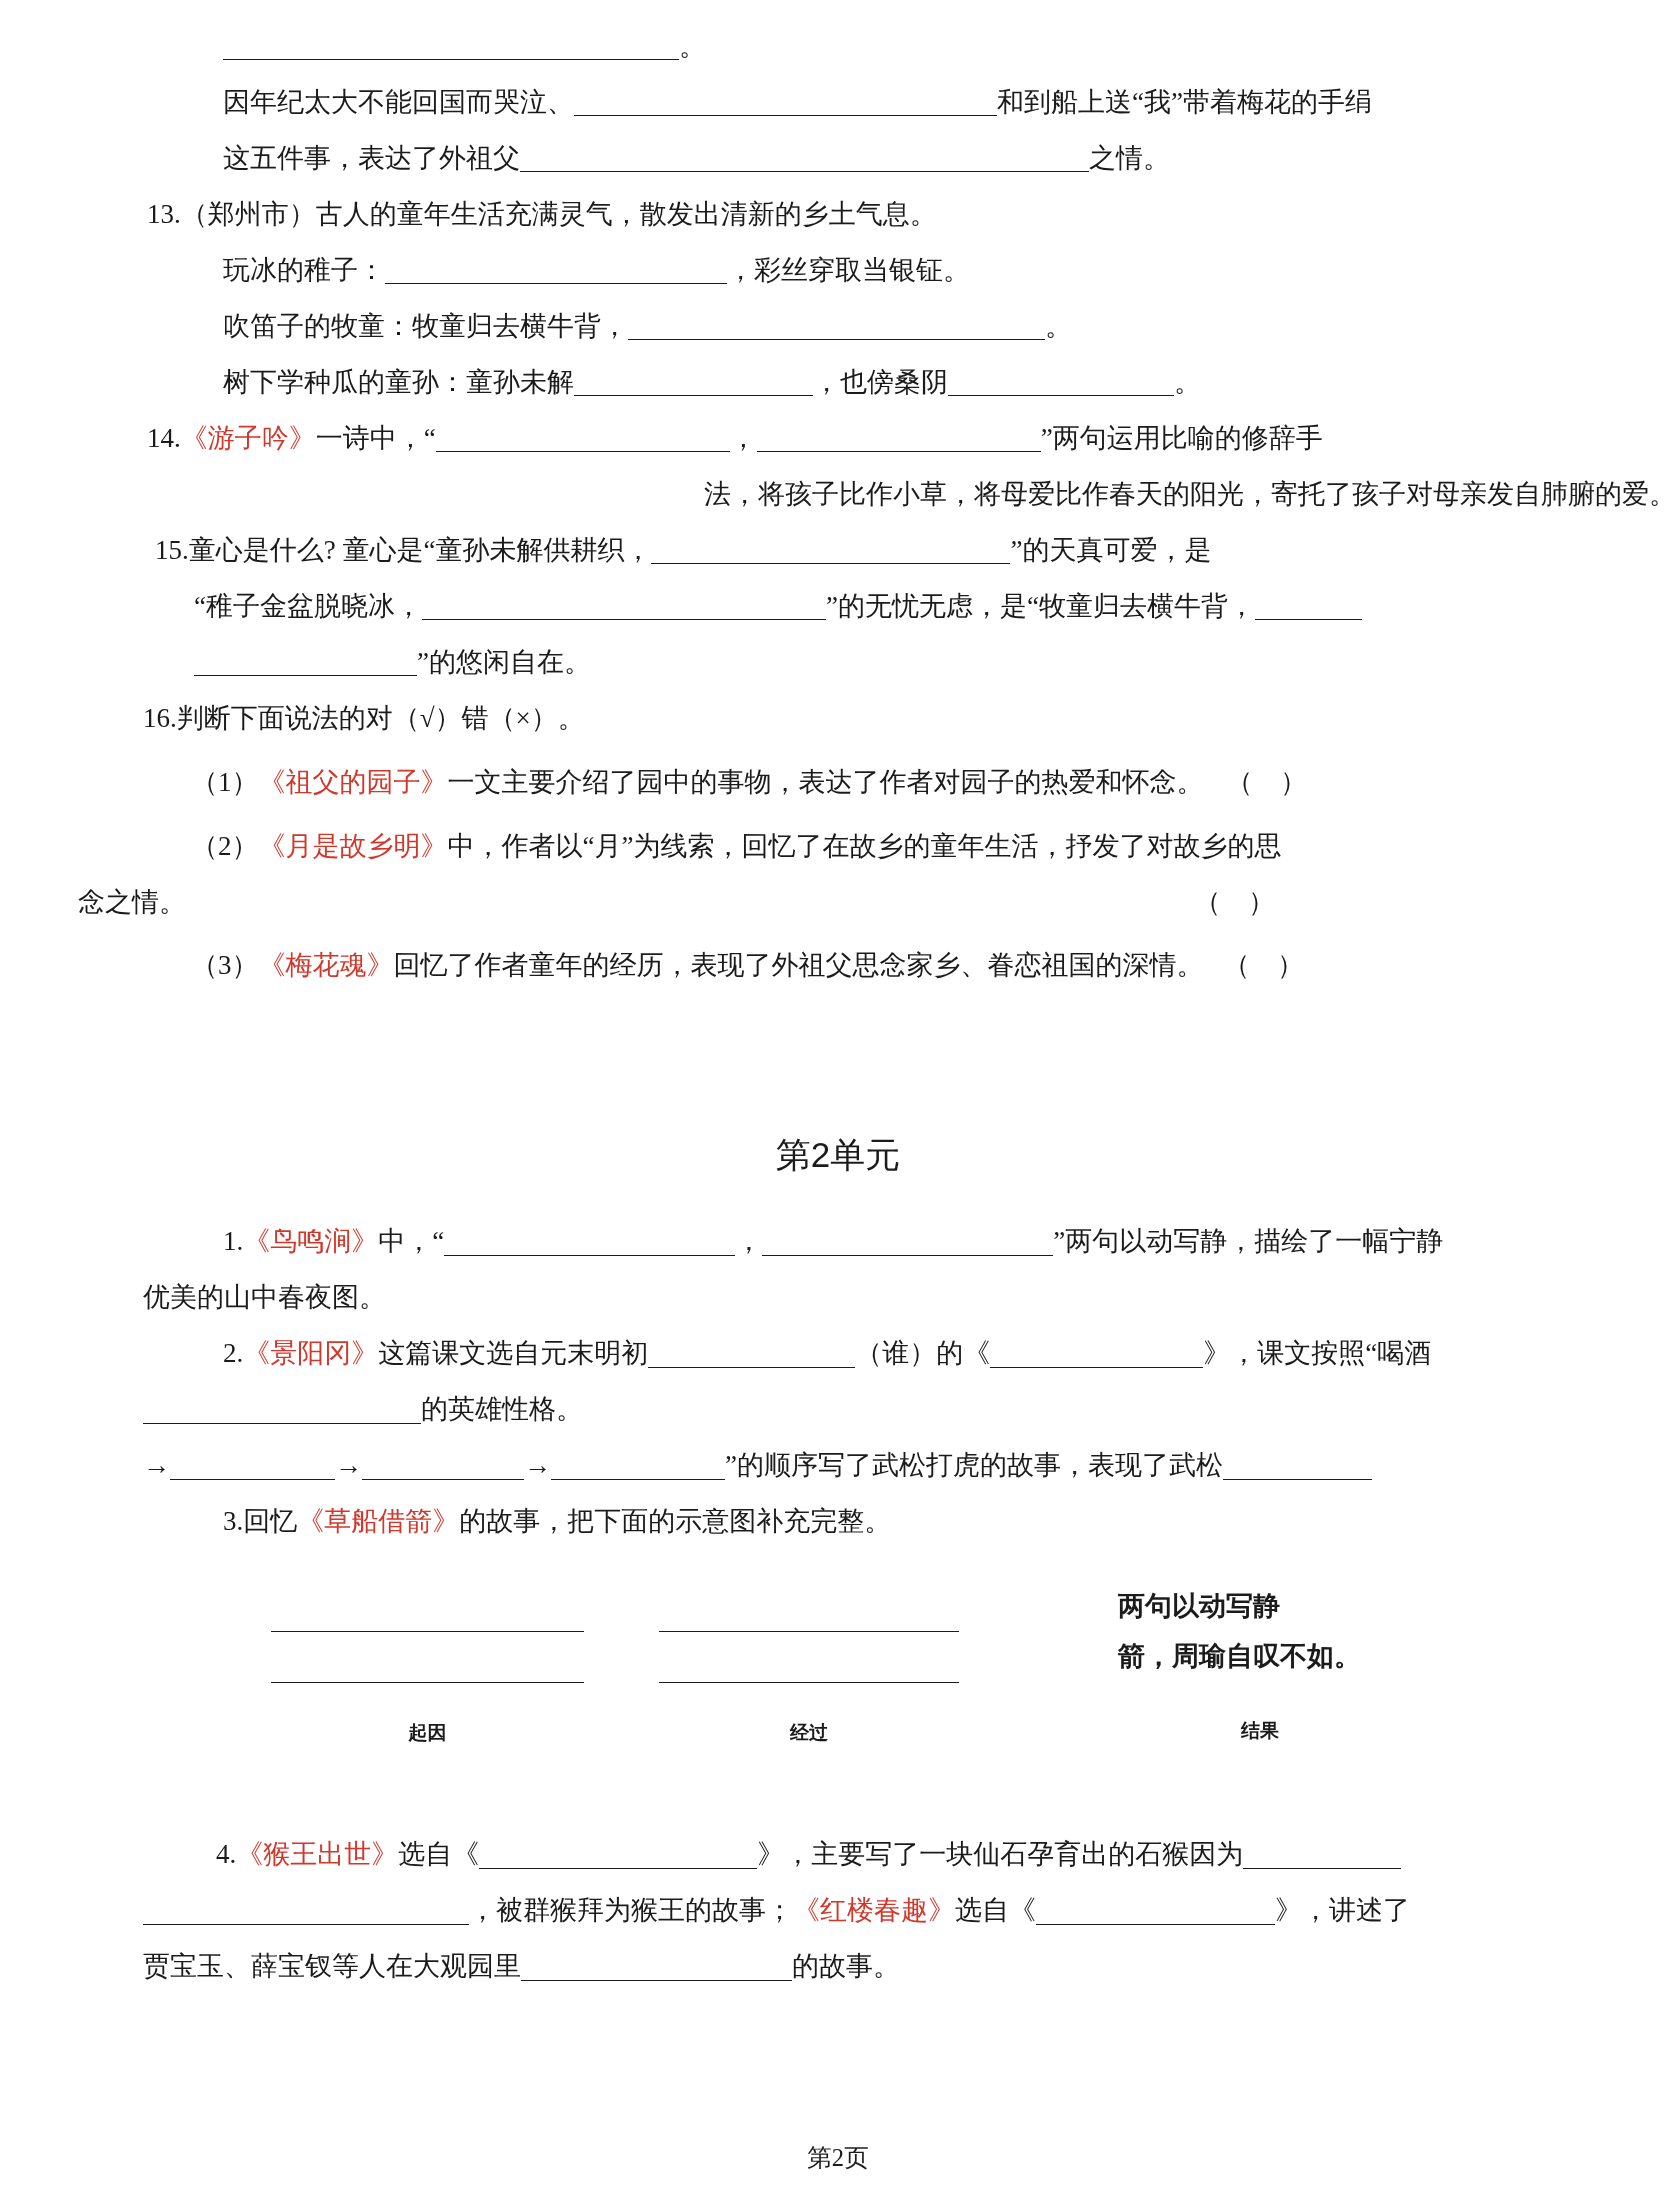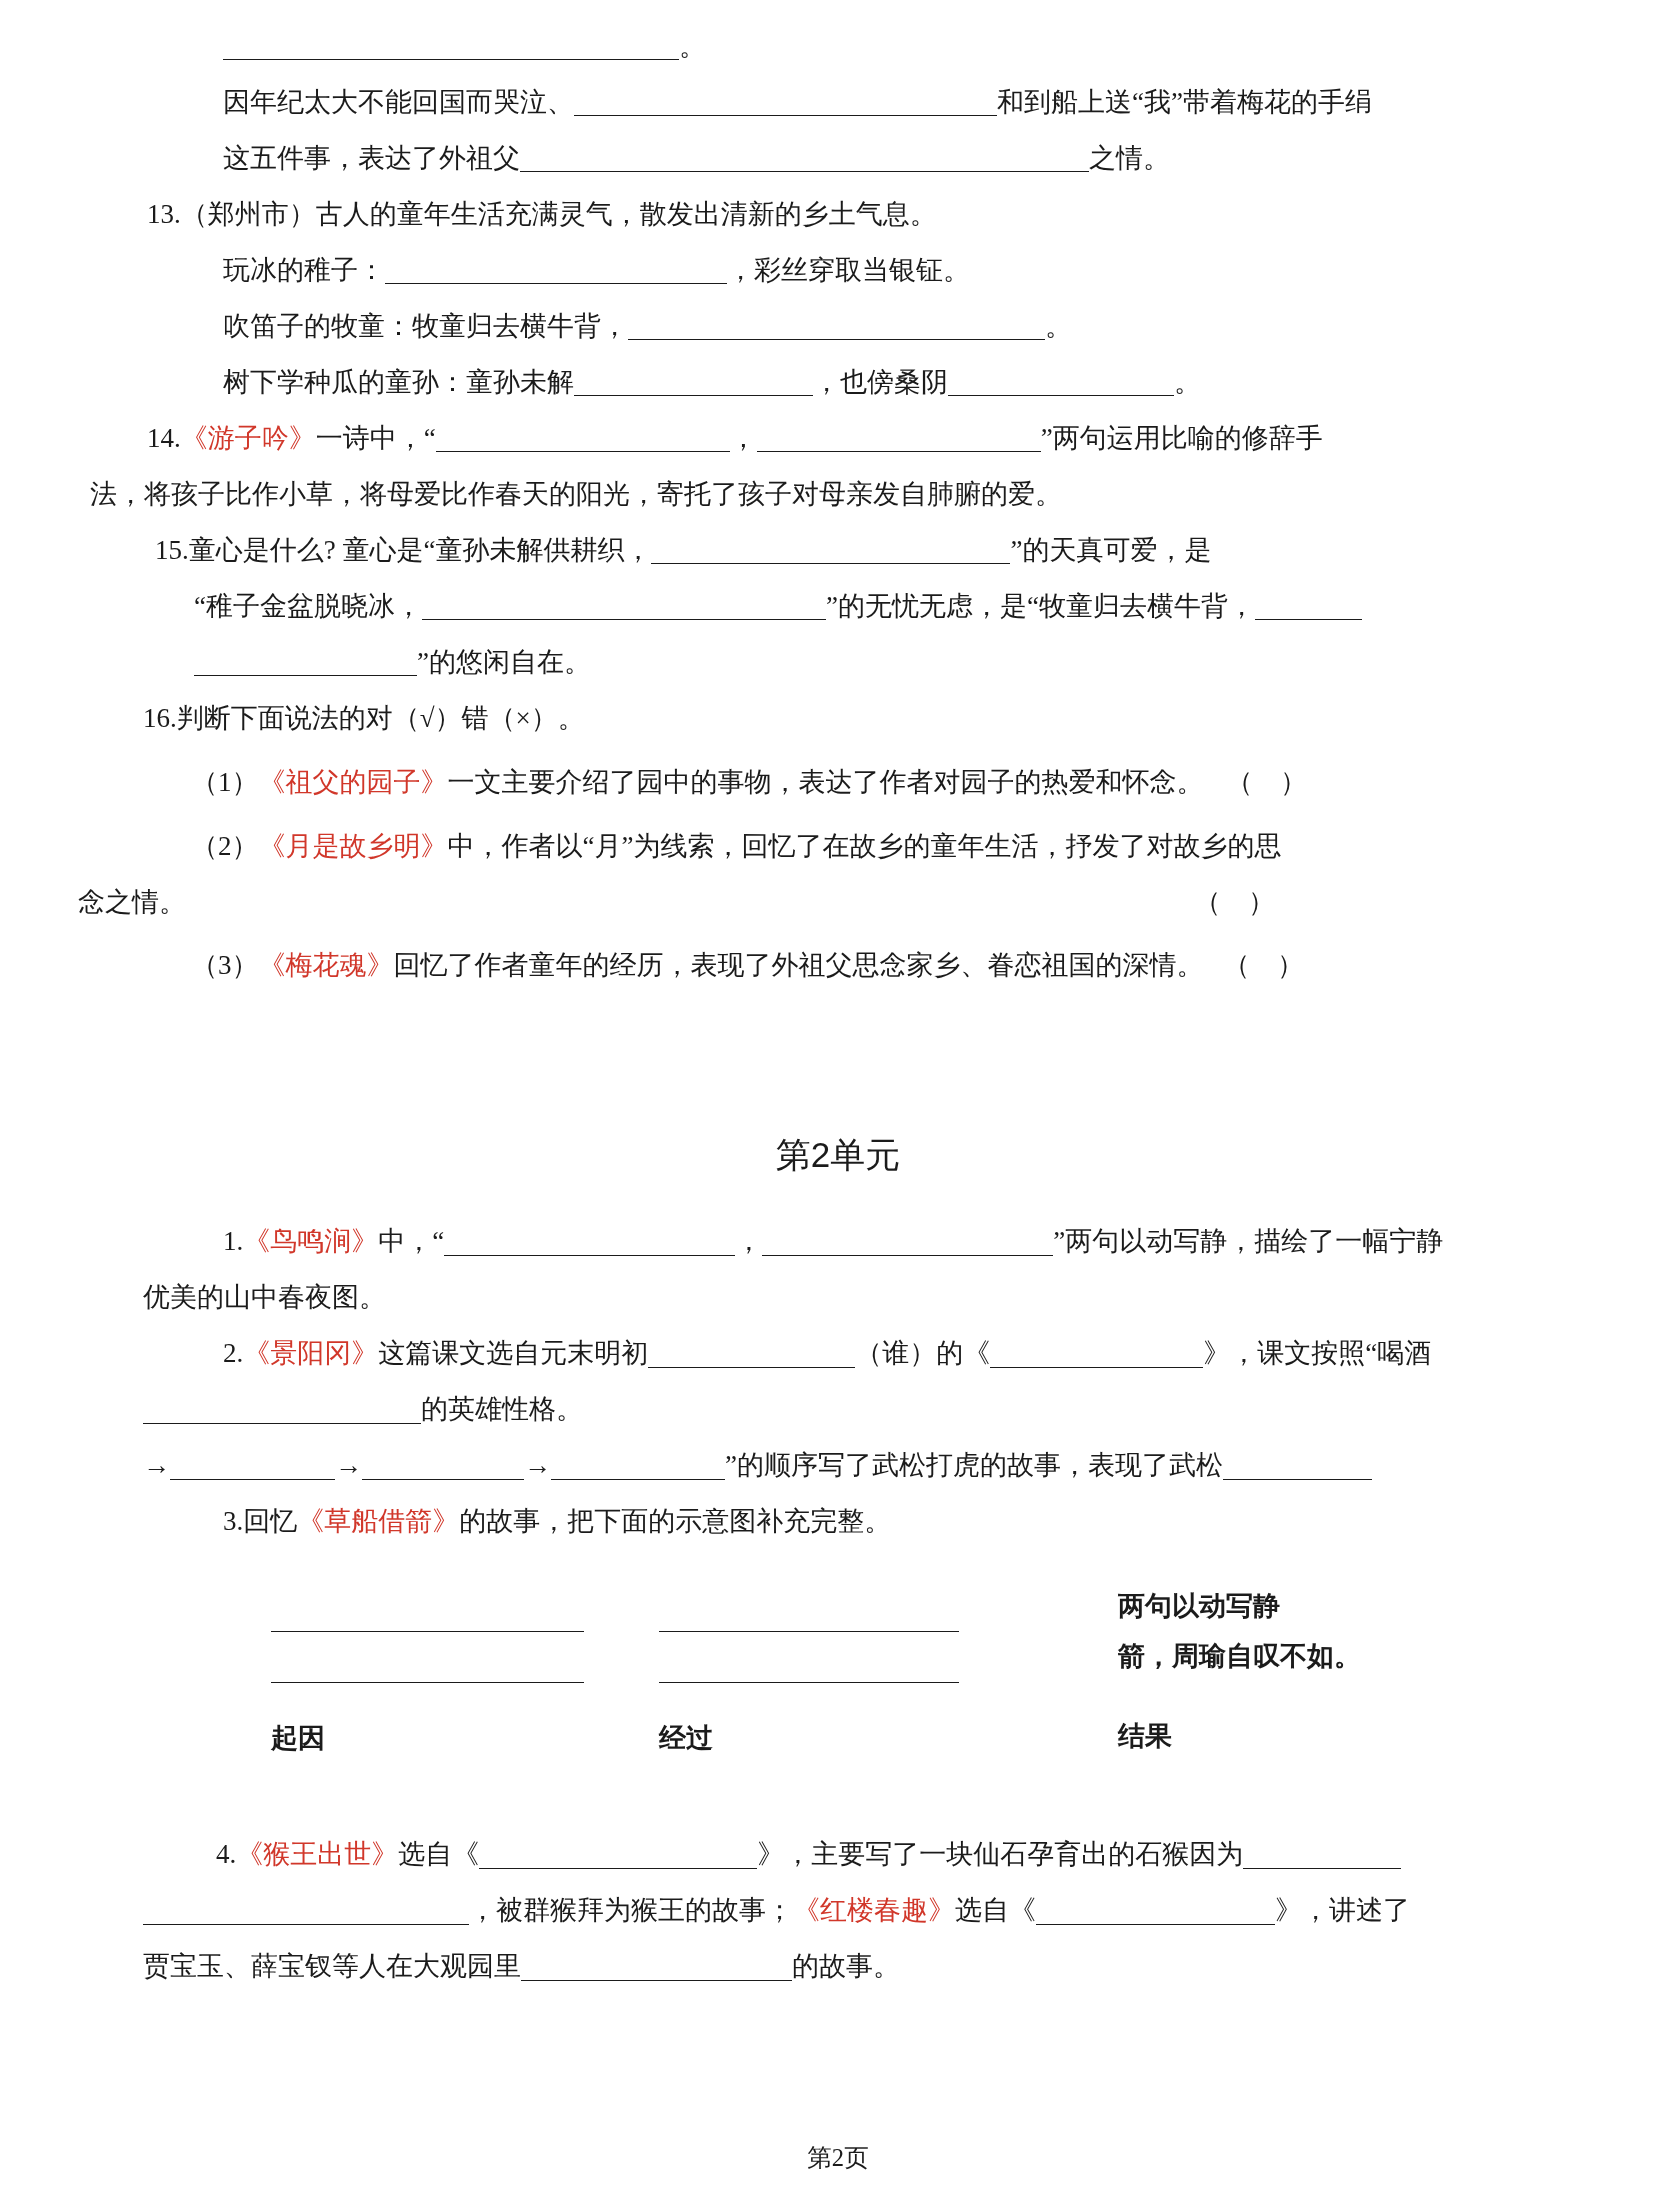--- a/index.html
+++ b/index.html
@@ -35,43 +35,44 @@
     height:65px;
     line-height:65px;
     font-family:"Liberation Sans","DejaVu Sans",sans-serif;
   }
   .diagram{position:relative;height:213px;}
   .diagram-col{position:absolute;top:0;}
   .diagram-blank{height:50px;border-bottom:1.9px solid #1b1b1b;}
   .diagram-text{font-size:27px;line-height:50px;font-weight:bold;white-space:pre;}
   .diagram-label{
     margin-top:37px;
+    text-align:center;
     font-weight:bold;
-    font-size:27px;
+    font-size:19px;
     font-family:Liberation Mono, monospace;
   }
   .footer{
     position:absolute;left:0;right:0;bottom:31px;
     text-align:center;font-size:24.6px;
   }
 </style>
 </head>
 <body>
 
 <div class="page">
   <div>
       <div class="line" style="margin-left: 223px;"><span class="blank" style="width: 456px;"></span><span class="run">。</span></div>
       <div class="line" style="margin-left: 223px;"><span class="run">因年纪太大不能回国而哭泣、</span><span class="blank" style="width: 423px;"></span><span class="run">和到船上送“我”带着梅花的手绢</span></div>
       <div class="line" style="margin-left: 223px;"><span class="run">这五件事，表达了外祖父</span><span class="blank" style="width: 569px;"></span><span class="run">之情。</span></div>
       <div class="line" style="margin-left: 147px;"><span class="run">13.（郑州市）古人的童年生活充满灵气，散发出清新的乡土气息。</span></div>
       <div class="line" style="margin-left: 223px;"><span class="run">玩冰的稚子：</span><span class="blank" style="width: 342px;"></span><span class="run">，彩丝穿取当银钲。</span></div>
       <div class="line" style="margin-left: 223px;"><span class="run">吹笛子的牧童：牧童归去横牛背，</span><span class="blank" style="width: 417px;"></span><span class="run">。</span></div>
       <div class="line" style="margin-left: 223px;"><span class="run">树下学种瓜的童孙：童孙未解</span><span class="blank" style="width: 239px;"></span><span class="run">，也傍桑阴</span><span class="blank" style="width: 226px;"></span><span class="run">。</span></div>
       <div class="line" style="margin-left: 147px;"><span class="run">14.</span><span class="run red">《游子吟》</span><span class="run">一诗中，“</span><span class="blank" style="width: 294px;"></span><span class="run">，</span><span class="blank" style="width: 284px;"></span><span class="run">”两句运用比喻的修辞手</span></div>
-      <div class="line" style="margin-left: 90px;"><span class="run">法，将孩子比作小草，将母爱比作春天的阳光，寄托了孩子对母亲发自肺腑的爱。</span></div>
+      <div class="line" style="margin-left: 118px; text-align: right;"><span class="run">法，将孩子比作小草，将母爱比作春天的阳光，寄托了孩子对母亲发自肺腑的爱。</span></div>
       <div class="line" style="margin-left: 155px;"><span class="run">15.童心是什么? 童心是“童孙未解供耕织，</span><span class="blank" style="width: 359px;"></span><span class="run">”的天真可爱，是</span></div>
       <div class="line" style="margin-left: 194px;"><span class="run">“稚子金盆脱晓冰，</span><span class="blank" style="width: 404px;"></span><span class="run">”的无忧无虑，是“牧童归去横牛背，</span><span class="blank" style="width: 107px;"></span></div>
       <div class="line" style="margin-left: 194px;"><span class="blank" style="width: 223px;"></span><span class="run">”的悠闲自在。</span></div>
       <div class="line" style="margin-left: 143px;"><span class="run">16.判断下面说法的对（√）错（×）。</span></div>
       <div class="line" style="margin-left: 191px; margin-top: 7.8px;"><span class="run">（1）</span><span class="run red">《祖父的园子》</span><span class="run">一文主要介绍了园中的事物，表达了作者对园子的热爱和怀念。</span><span class="spacer" style="width: 22.6px;"></span><span class="run">（    ）</span></div>
       <div class="line" style="margin-left: 191px; margin-top: 7.8px;"><span class="run">（2）</span><span class="run red">《月是故乡明》</span><span class="run">中，作者以“月”为线索，回忆了在故乡的童年生活，抒发了对故乡的思</span></div>
       <div class="line" style="margin-left: 78px;"><span class="run">念之情。</span><span class="spacer" style="width: 1008px;"></span><span class="run">（    ）</span></div>
       <div class="line" style="margin-left: 191px; margin-top: 7.8px;"><span class="run">（3）</span><span class="run red">《梅花魂》</span><span class="run">回忆了作者童年的经历，表现了外祖父思念家乡、眷恋祖国的深情。</span><span class="spacer" style="width: 19.4px;"></span><span class="run">（    ）</span></div>
       <div class="section-title" style="margin-top: 129px;">第2单元</div>
       <div class="line" style="margin-left: 223px; margin-top: 26px;"><span class="run">1.</span><span class="run red">《鸟鸣涧》</span><span class="run">中，“</span><span class="blank" style="width: 291px;"></span><span class="run">，</span><span class="blank" style="width: 291px;"></span><span class="run">”两句以动写静，描绘了一幅宁静</span></div>

